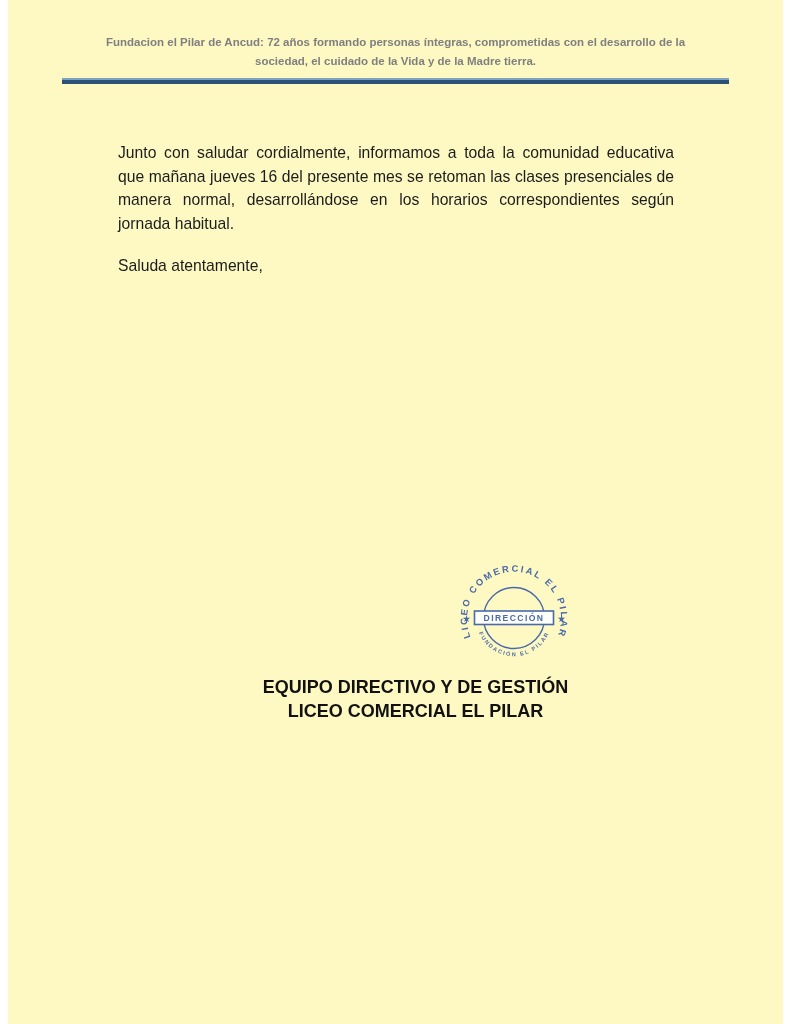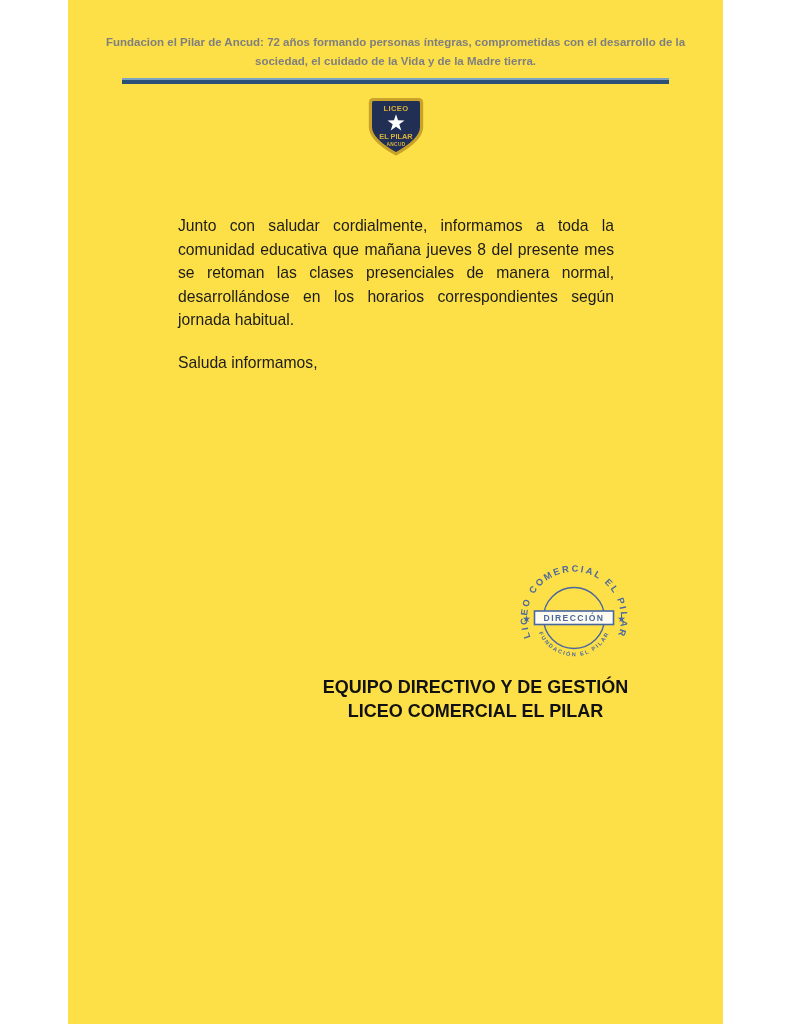--- a/index.html
+++ b/index.html
@@ -1,22 +1,22 @@
 <!DOCTYPE html>
 <html><head>
 <meta charset="utf-8">
 <style>
   * { margin: 0; padding: 0; box-sizing: border-box; }
   html, body { background: #ffffff; }
   .page {
     position: relative;
-    width: 655px;
+    width: 775px;
     height: 1024px;
     margin: 0 auto;
-    background: #fde047;
+    background: #fef9c3;
     font-family: "Liberation Sans", sans-serif;
     color: #1c1c1c;
     overflow: hidden;
   }
   
   .header-note {
     margin: 33px auto 0 auto;
     max-width: 610px;
     text-align: center;
     font-size: 11.5px;
@@ -77,36 +77,27 @@
 </style>
 </head>
 <body>
 
 <div class="page">
 
   <div class="header-note">Fundacion el Pilar de Ancud: 72 años formando personas íntegras, comprometidas con el desarrollo de la sociedad, el cuidado de la Vida y de la Madre tierra.</div>
 
   <div class="divider"></div>
 
-  <div class="crest-wrap">
-    <svg viewBox="0 0 100 92">
-      <path d="M 10,8 Q 10,3 15,3 L 85,3 Q 90,3 90,8 L 90,46 Q 90,66 50,88 Q 10,66 10,46 Z" fill="#222f55" stroke="#c9a22b" stroke-width="5" stroke-linejoin="round"></path>
-      <text x="50" y="21" text-anchor="middle" font-size="12" font-weight="bold" fill="#d8b23a" letter-spacing="0.5" font-family="Liberation Sans, sans-serif">LICEO</text>
-      <polygon points="50,26 53.2,35.6 63.3,35.7 55.2,41.7 58.2,51.3 50,45.5 41.8,51.3 44.8,41.7 36.7,35.7 46.8,35.6" fill="#ffffff"></polygon>
-      <text x="50" y="65" text-anchor="middle" font-size="11.5" font-weight="bold" fill="#d8b23a" font-family="Liberation Sans, sans-serif">EL PILAR</text>
-      <text x="50" y="76" text-anchor="middle" font-size="7.5" font-weight="bold" fill="#d8b23a" letter-spacing="0.5" font-family="Liberation Sans, sans-serif">ANCUD</text>
-    </svg>
-  </div>
 
   <div class="letter">
 
-    <p class="para para-1">Junto con saludar cordialmente, informamos a toda la comunidad educativa que mañana jueves 8 del presente mes se retoman las clases presenciales de manera normal, desarrollándose en los horarios correspondientes según jornada habitual.</p>
+    <p class="para para-1">Junto con saludar cordialmente, informamos a toda la comunidad educativa que mañana jueves 16 del presente mes se retoman las clases presenciales de manera normal, desarrollándose en los horarios correspondientes según jornada habitual.</p>
 
 
-    <p class="closing">Saluda informamos,</p>
+    <p class="closing">Saluda atentamente,</p>
   </div>
 
   <div class="stamp">
     <svg viewBox="0 0 120 120">
       <defs>
         <path id="arcTop" d="M 21,87 A 47,47 0 1 1 99,87" fill="none"></path>
         <path id="arcBottom" d="M 25,75 A 38,38 0 0 0 95,75" fill="none"></path>
       </defs>
       <text font-size="9.3" font-weight="600" fill="#3a5da8" letter-spacing="2.2" font-family="Liberation Sans, sans-serif">
         <textPath href="#arcTop" startOffset="50%" text-anchor="middle">LICEO COMERCIAL EL PILAR</textPath>

